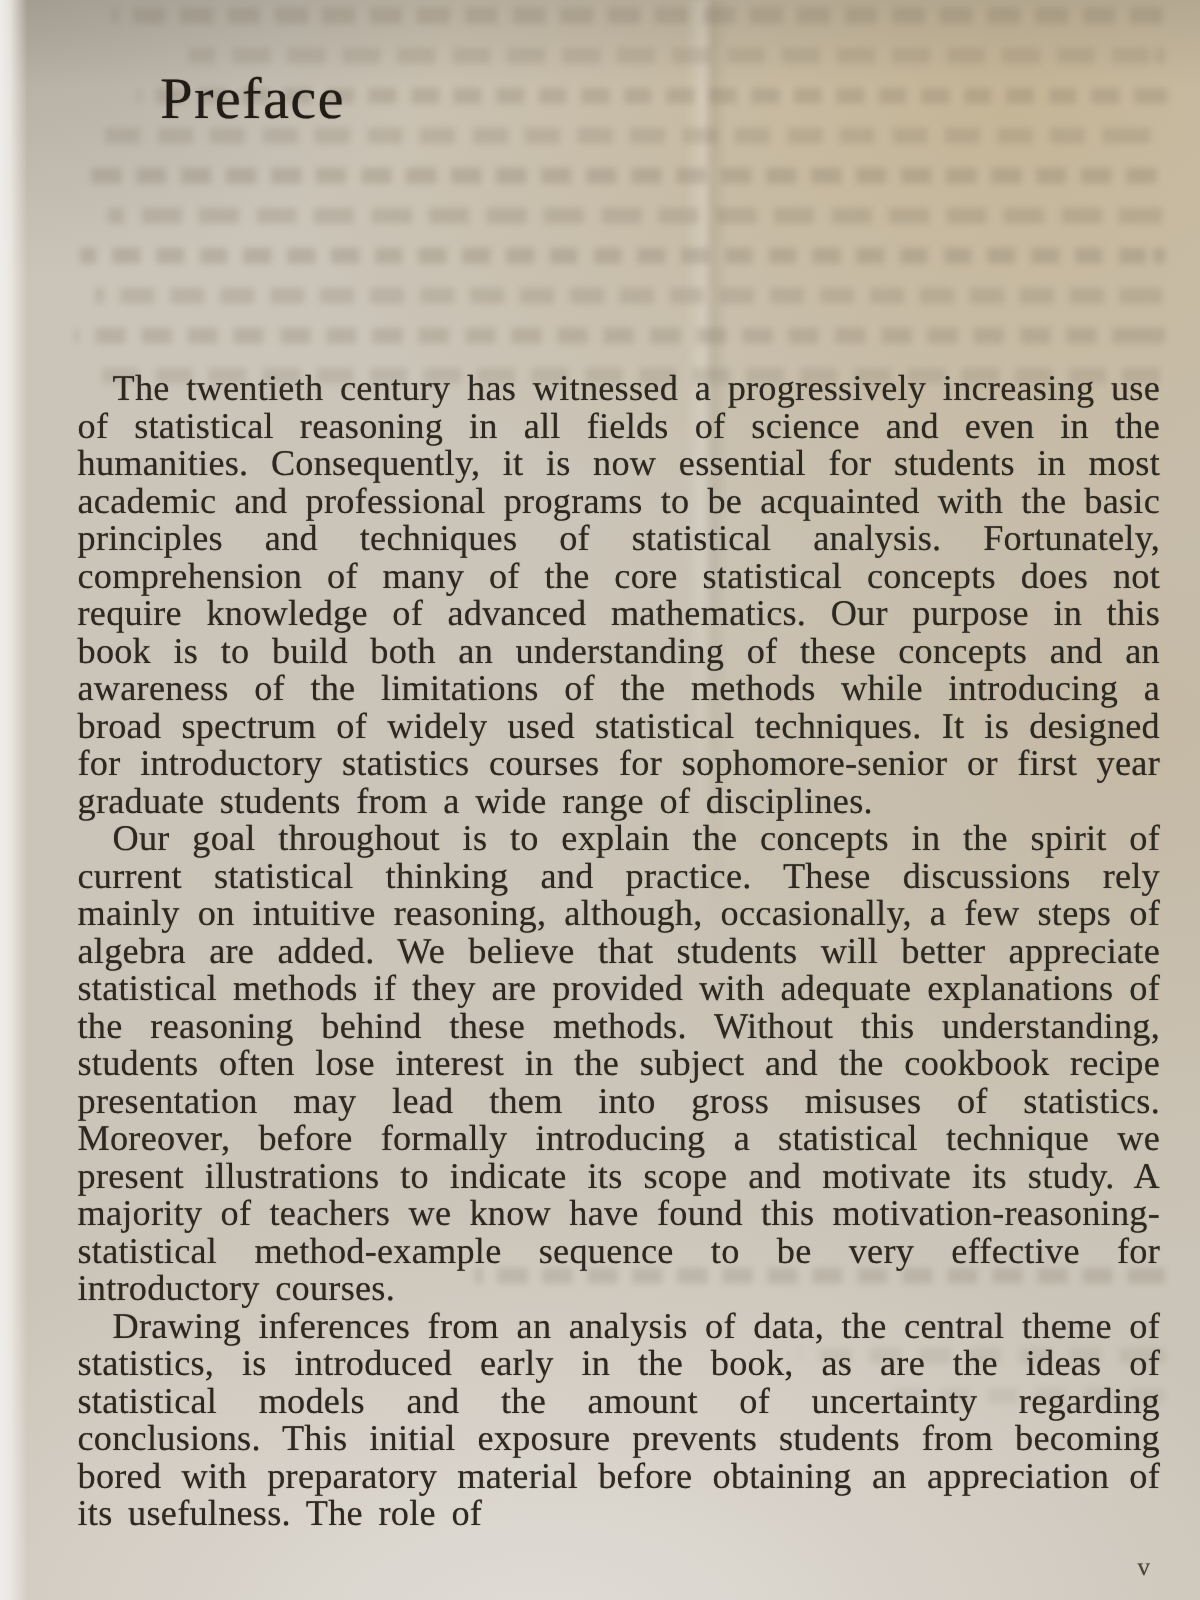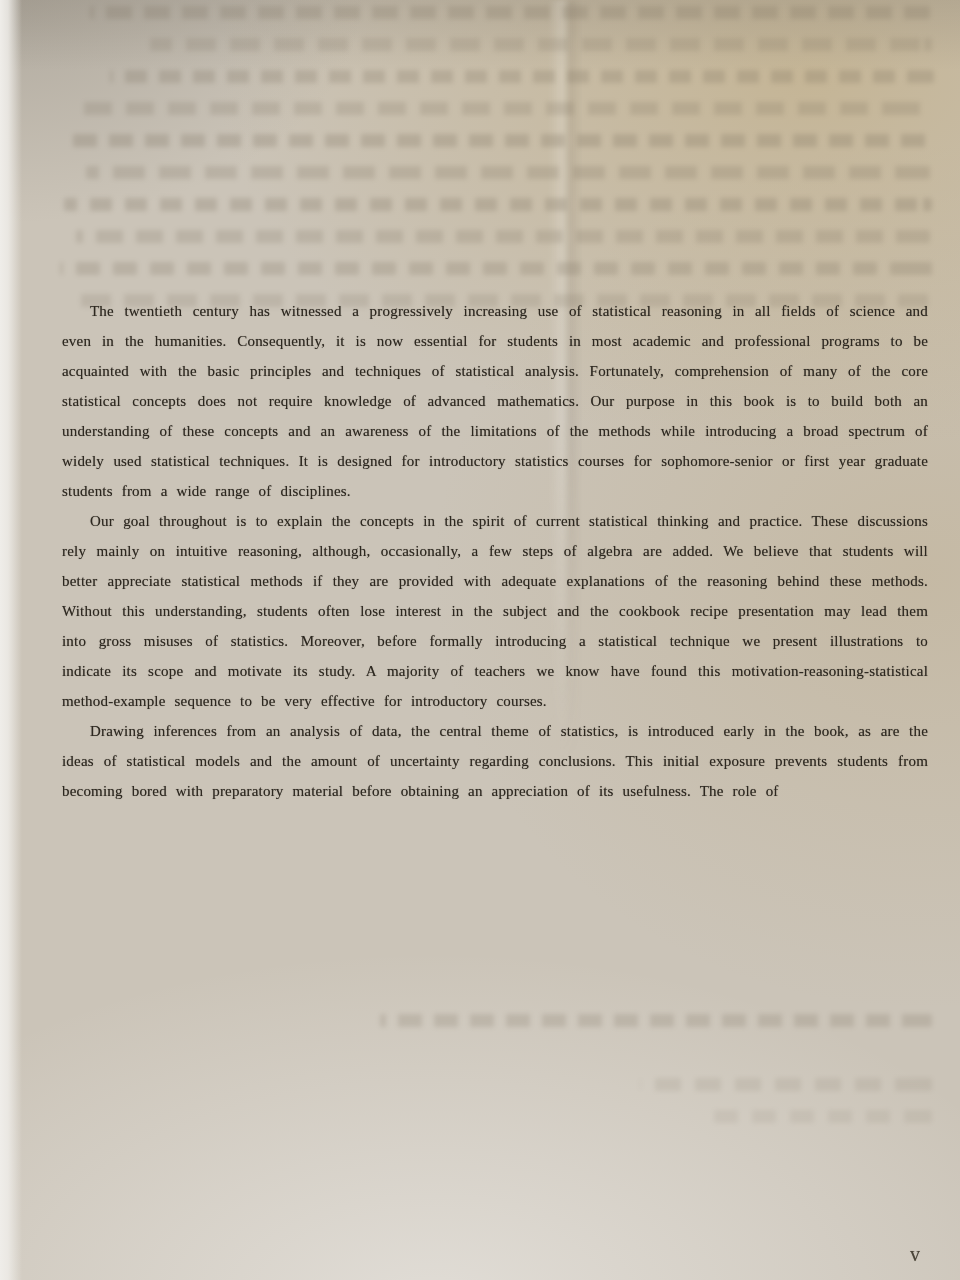--- a/index.html
+++ b/index.html
@@ -41,21 +41,21 @@
     transform:scaleX(-1);
   }
   .title{
     position:absolute;left:128px;top:52px;margin:0;
     font-size:47px;font-weight:400;letter-spacing:1px;
     color:#211c16;
     text-shadow:0 0 1px rgba(33,28,22,0.45);
   }
   .body{
     position:absolute;left:62px;top:296px;width:866px;
-    font-size:15px;line-height:30px;
+    font-size:29px;line-height:30px;
     text-align:justify;
     word-spacing:5px;letter-spacing:0.2px;
     color:var(--ink);
     text-shadow:0 0 0.8px rgba(45,40,32,0.55);
   }
   .body p{margin:0;text-indent:28px;}
   .pagenum{
     position:absolute;right:40px;top:1243px;
     font-size:20px;color:#47413500;color:#4a4438;
     text-shadow:0 0 0.8px rgba(74,68,56,0.5);
@@ -76,20 +76,21 @@
       <div class="bleed-line" style="top: 166px; left: 86px; right: 30px; opacity: 0.18; background: repeating-linear-gradient(90deg, rgb(110, 98, 80) 0px, rgb(110, 98, 80) 32px, transparent 32px, transparent 46px) 3px 0px;"></div>
       <div class="bleed-line" style="top: 198px; left: 64px; right: 28px; opacity: 0.21; background: repeating-linear-gradient(90deg, rgb(110, 98, 80) 0px, rgb(110, 98, 80) 22px, transparent 22px, transparent 35px) 15px 0px;"></div>
       <div class="bleed-line" style="top: 230px; left: 76px; right: 30px; opacity: 0.17; background: repeating-linear-gradient(90deg, rgb(110, 98, 80) 0px, rgb(110, 98, 80) 27px, transparent 27px, transparent 40px) 7px 0px;"></div>
       <div class="bleed-line" style="top: 262px; left: 60px; right: 28px; opacity: 0.19; background: repeating-linear-gradient(90deg, rgb(110, 98, 80) 0px, rgb(110, 98, 80) 24px, transparent 24px, transparent 37px) 18px 0px;"></div>
       <div class="bleed-line" style="top: 294px; left: 72px; right: 30px; opacity: 0.15; background: repeating-linear-gradient(90deg, rgb(110, 98, 80) 0px, rgb(110, 98, 80) 30px, transparent 30px, transparent 43px) 2px 0px;"></div>
       <div class="bleed-line" style="top: 1014px; left: 380px; right: 28px; opacity: 0.18; background: repeating-linear-gradient(90deg, rgb(110, 98, 80) 0px, rgb(110, 98, 80) 24px, transparent 24px, transparent 36px) 6px 0px;"></div>
       <div class="bleed-line" style="top: 1078px; left: 640px; right: 28px; opacity: 0.11; background: repeating-linear-gradient(90deg, rgb(110, 98, 80) 0px, rgb(110, 98, 80) 26px, transparent 26px, transparent 40px) 11px 0px;"></div>
       <div class="bleed-line" style="top: 1110px; left: 700px; right: 28px; opacity: 0.09; background: repeating-linear-gradient(90deg, rgb(110, 98, 80) 0px, rgb(110, 98, 80) 24px, transparent 24px, transparent 38px) 4px 0px;"></div>
     </div>
 
+  <h1 class="title">Preface</h1>
 
   <div class="body">
     <p>The twentieth century has witnessed a progressively increasing use of statistical reasoning in all fields of science and even in the humanities. Consequently, it is now essential for students in most academic and professional programs to be acquainted with the basic principles and techniques of statistical analysis. Fortunately, comprehension of many of the core statistical concepts does not require knowledge of advanced mathematics. Our purpose in this book is to build both an understanding of these concepts and an awareness of the limitations of the methods while introducing a broad spectrum of widely used statistical techniques. It is designed for introductory statistics courses for sophomore-senior or first year graduate students from a wide range of disciplines.</p>
     <p>Our goal throughout is to explain the concepts in the spirit of current statistical thinking and practice. These discussions rely mainly on intuitive reasoning, although, occasionally, a few steps of algebra are added. We believe that students will better appreciate statistical methods if they are provided with adequate explanations of the reasoning behind these methods. Without this understanding, students often lose interest in the subject and the cookbook recipe presentation may lead them into gross misuses of statistics. Moreover, before formally introducing a statistical technique we present illustrations to indicate its scope and motivate its study. A majority of teachers we know have found this motivation-reasoning-statistical method-example sequence to be very effective for introductory courses.</p>
     <p>Drawing inferences from an analysis of data, the central theme of statistics, is introduced early in the book, as are the ideas of statistical models and the amount of uncertainty regarding conclusions. This initial exposure prevents students from becoming bored with preparatory material before obtaining an appreciation of its usefulness. The role of</p>
   </div>
 
   <div class="pagenum">v</div>
 </div>
 

